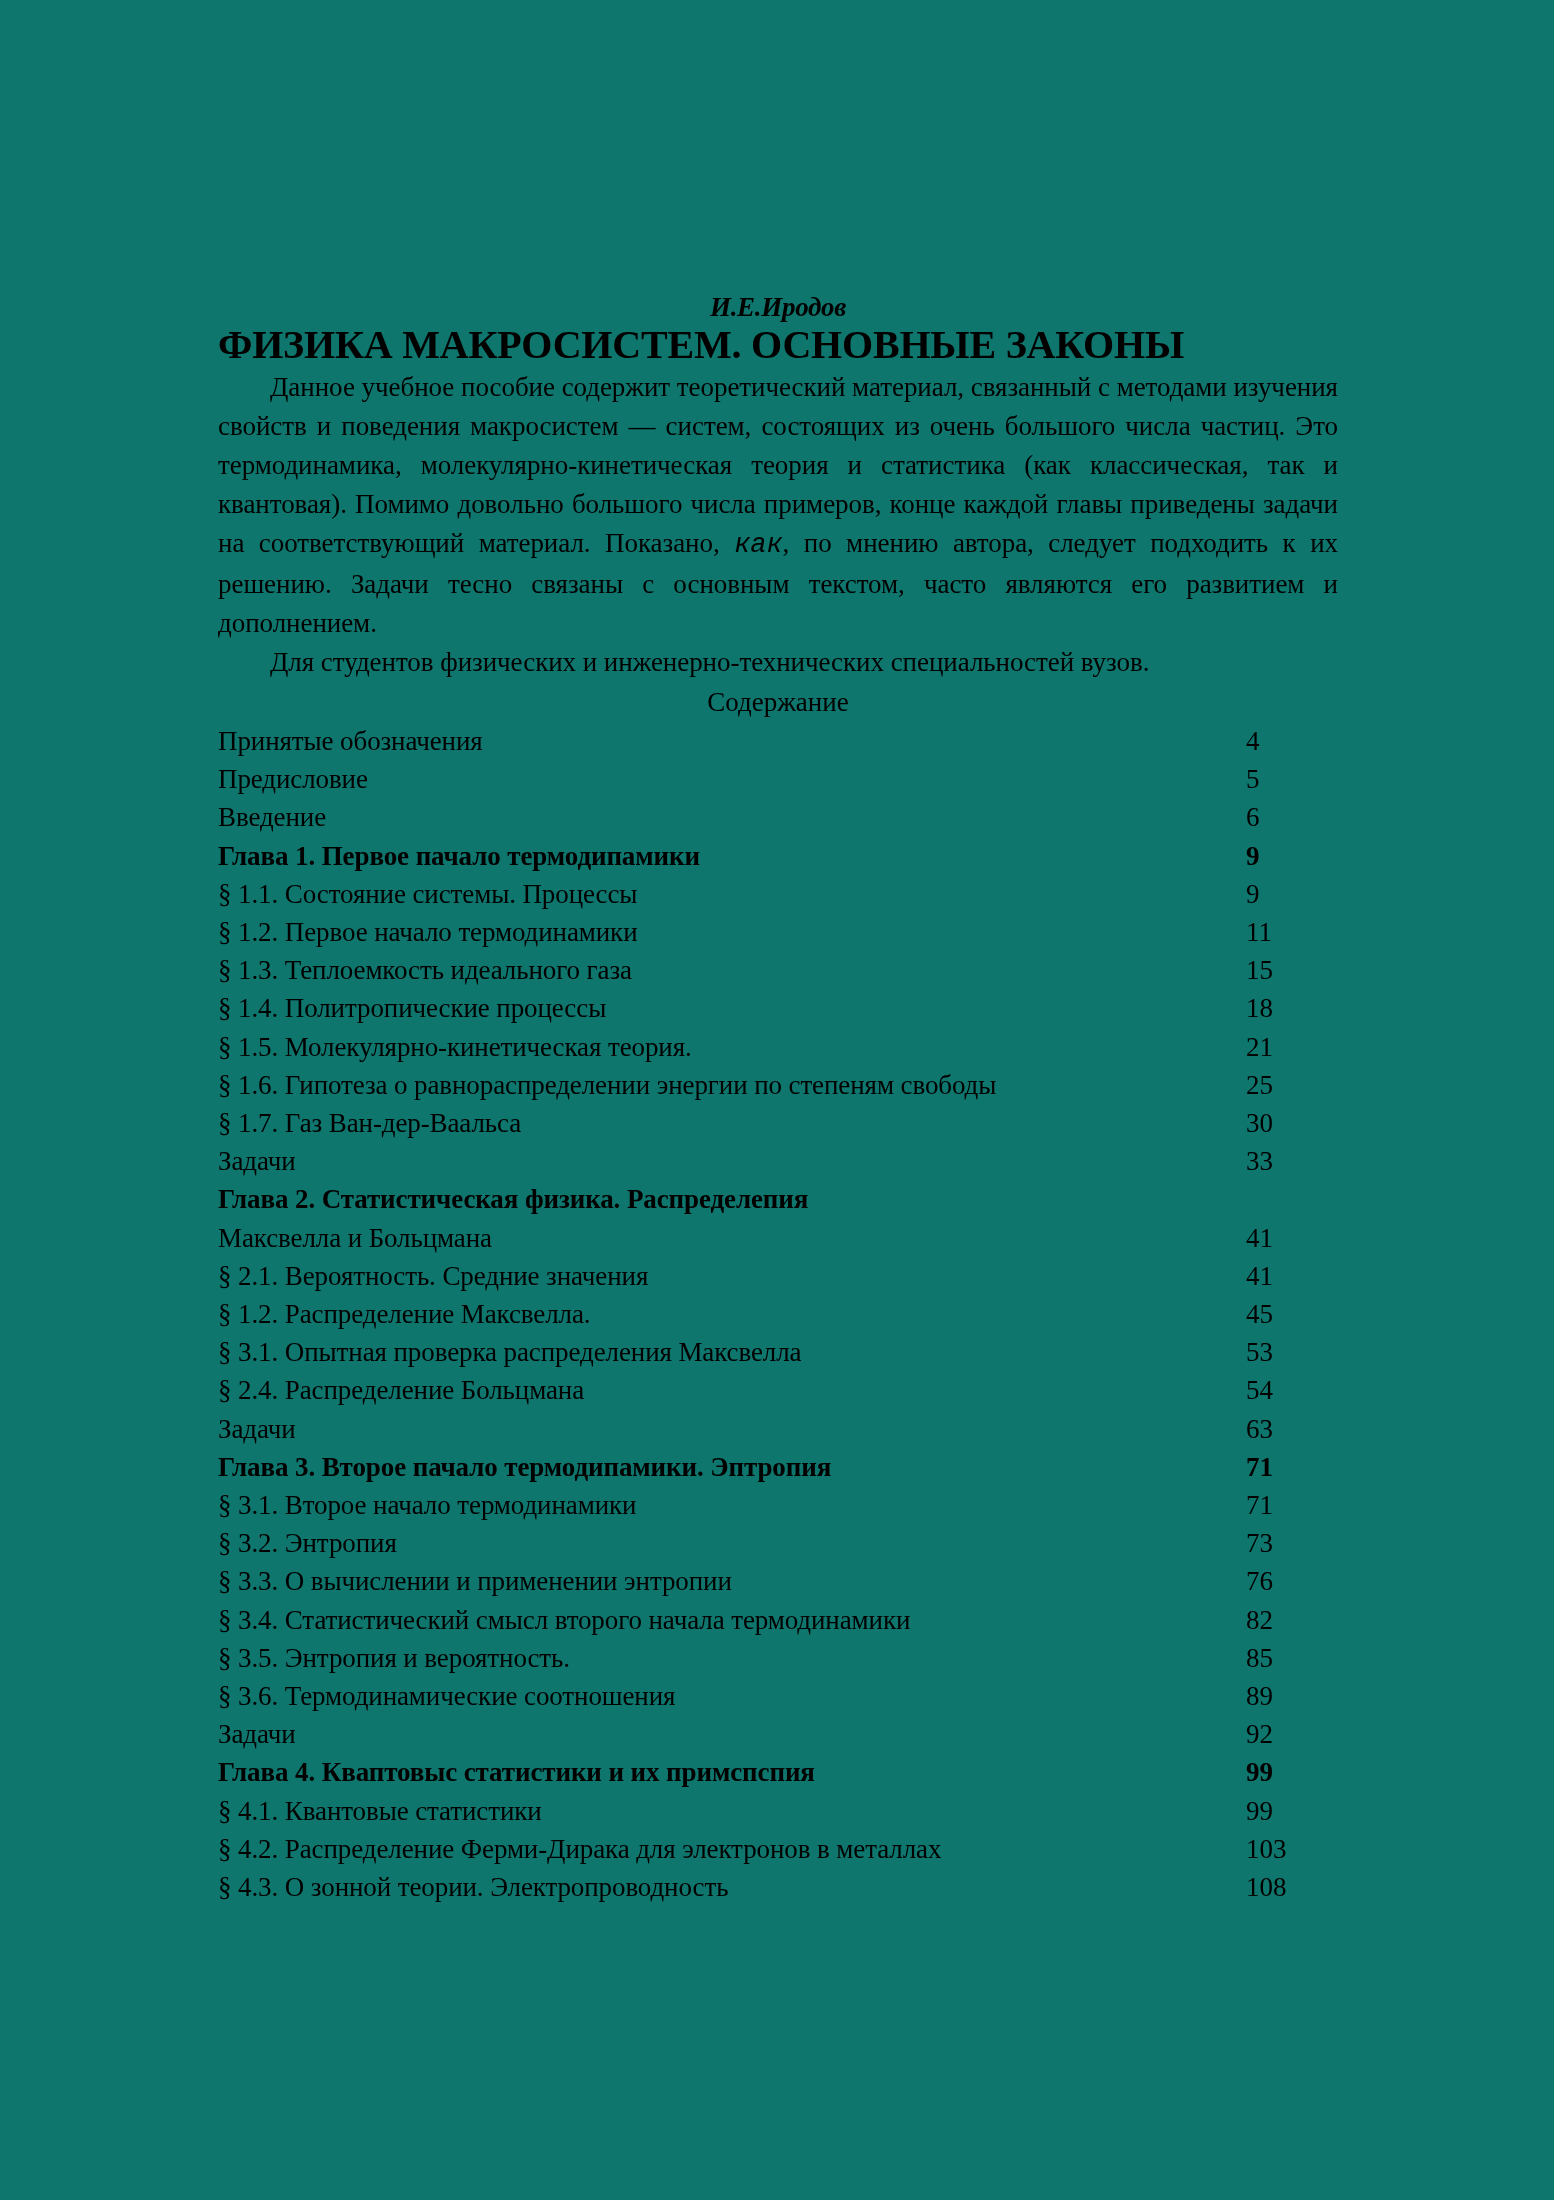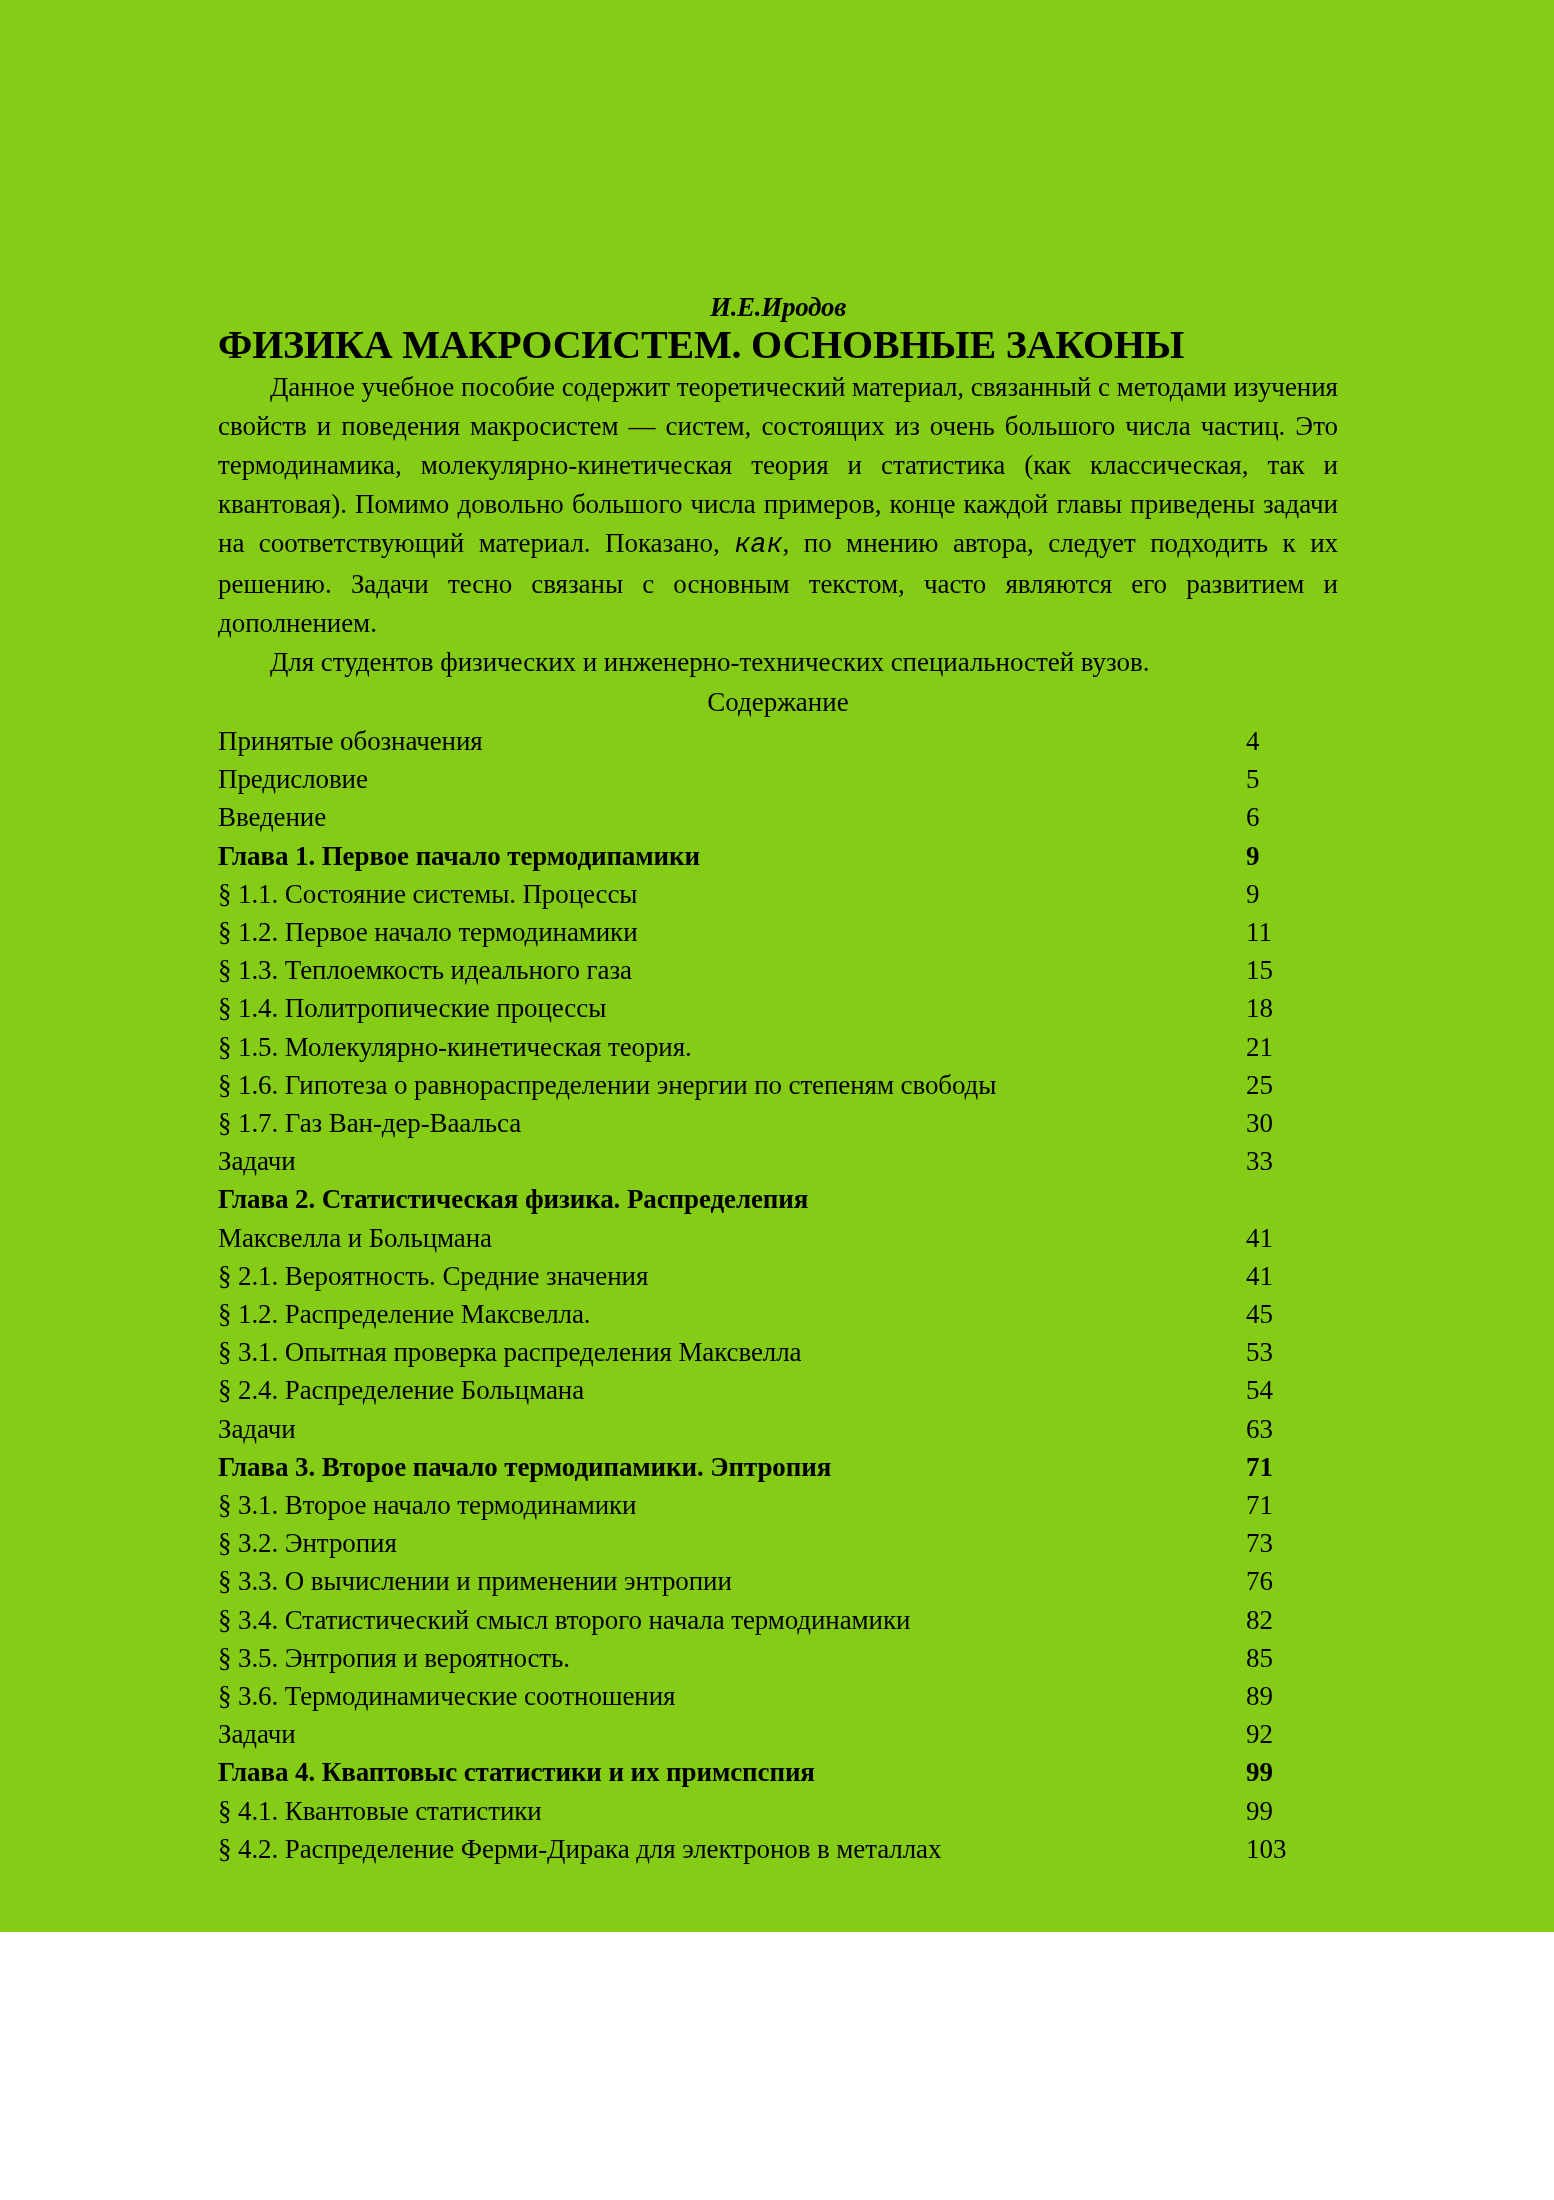--- a/index.html
+++ b/index.html
@@ -15,22 +15,22 @@
     font-family: "Liberation Serif", "DejaVu Serif", serif;
     color: #000000;
     -webkit-font-smoothing: antialiased;
   }
 
   .page {
     position: absolute;
     left: 0;
     top: 0;
     width: 1554px;
-    height: 1932px;
-    background: #84cc16;
+    height: 2200px;
+    background: #0f766e;
     overflow: hidden;
   }
 
   
   .content {
     position: absolute;
     left: 218px;
     top: 290px;
     width: 1120px;
   }
@@ -282,16 +282,21 @@
         <li class="toc-row section">
           <span class="toc-label">§ 4.1. Квантовые статистики</span>
           <span class="toc-spacer"></span>
           <span class="toc-page">99</span>
         </li>
         <li class="toc-row section">
           <span class="toc-label">§ 4.2. Распределение Ферми-Дирака для электронов в металлах</span>
           <span class="toc-spacer"></span>
           <span class="toc-page">103</span>
         </li>
+        <li class="toc-row section">
+          <span class="toc-label">§ 4.3. О зонной теории. Электропроводность</span>
+          <span class="toc-spacer"></span>
+          <span class="toc-page">108</span>
+        </li>
       </ul>
 
   </div>
 </div>
 
 </body></html>

